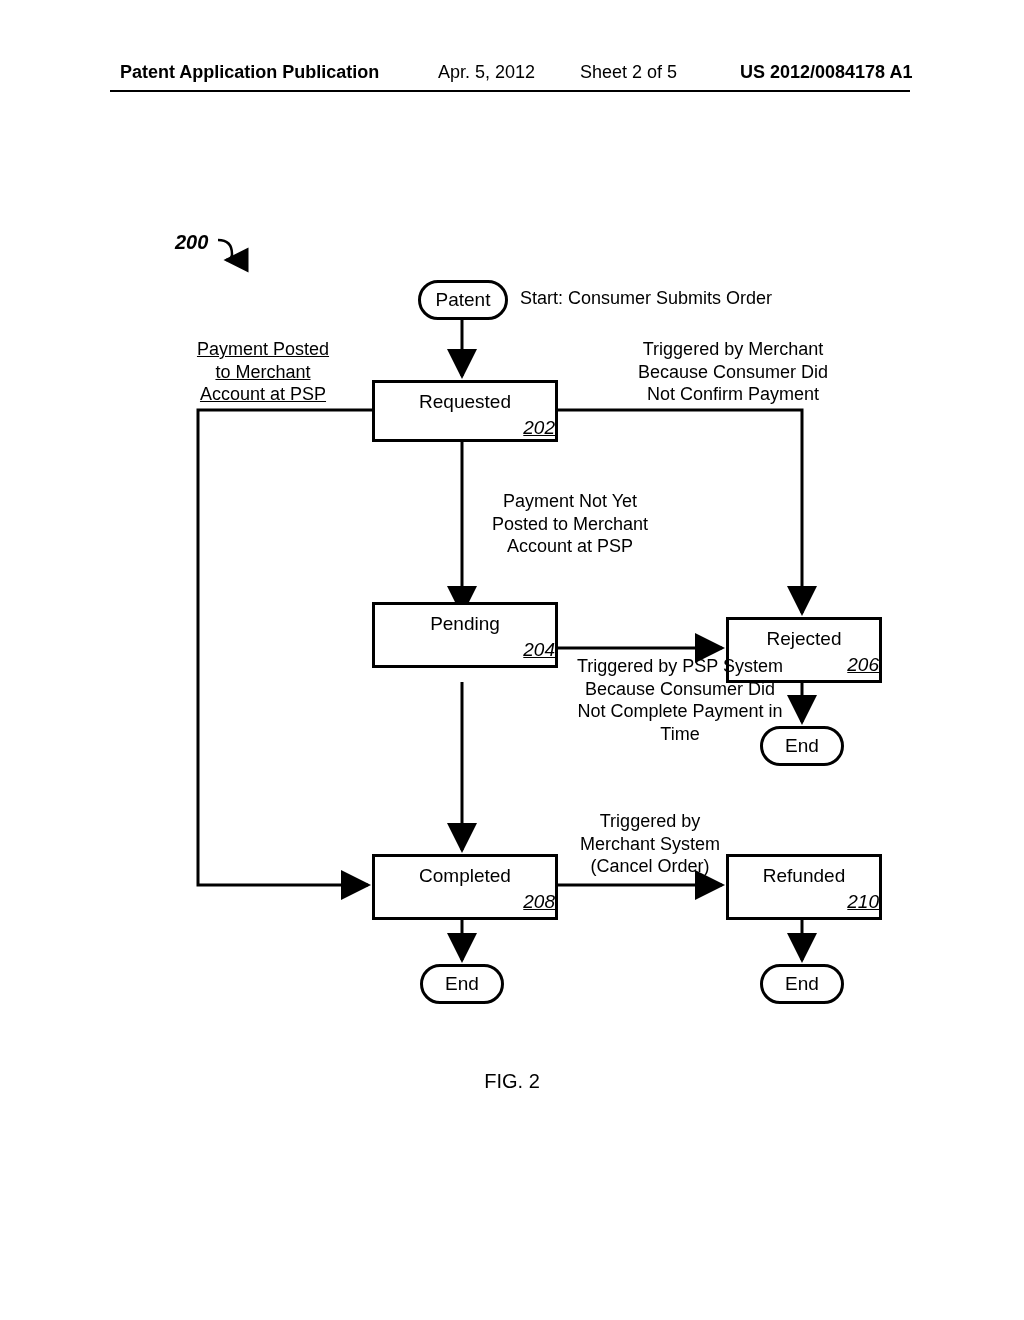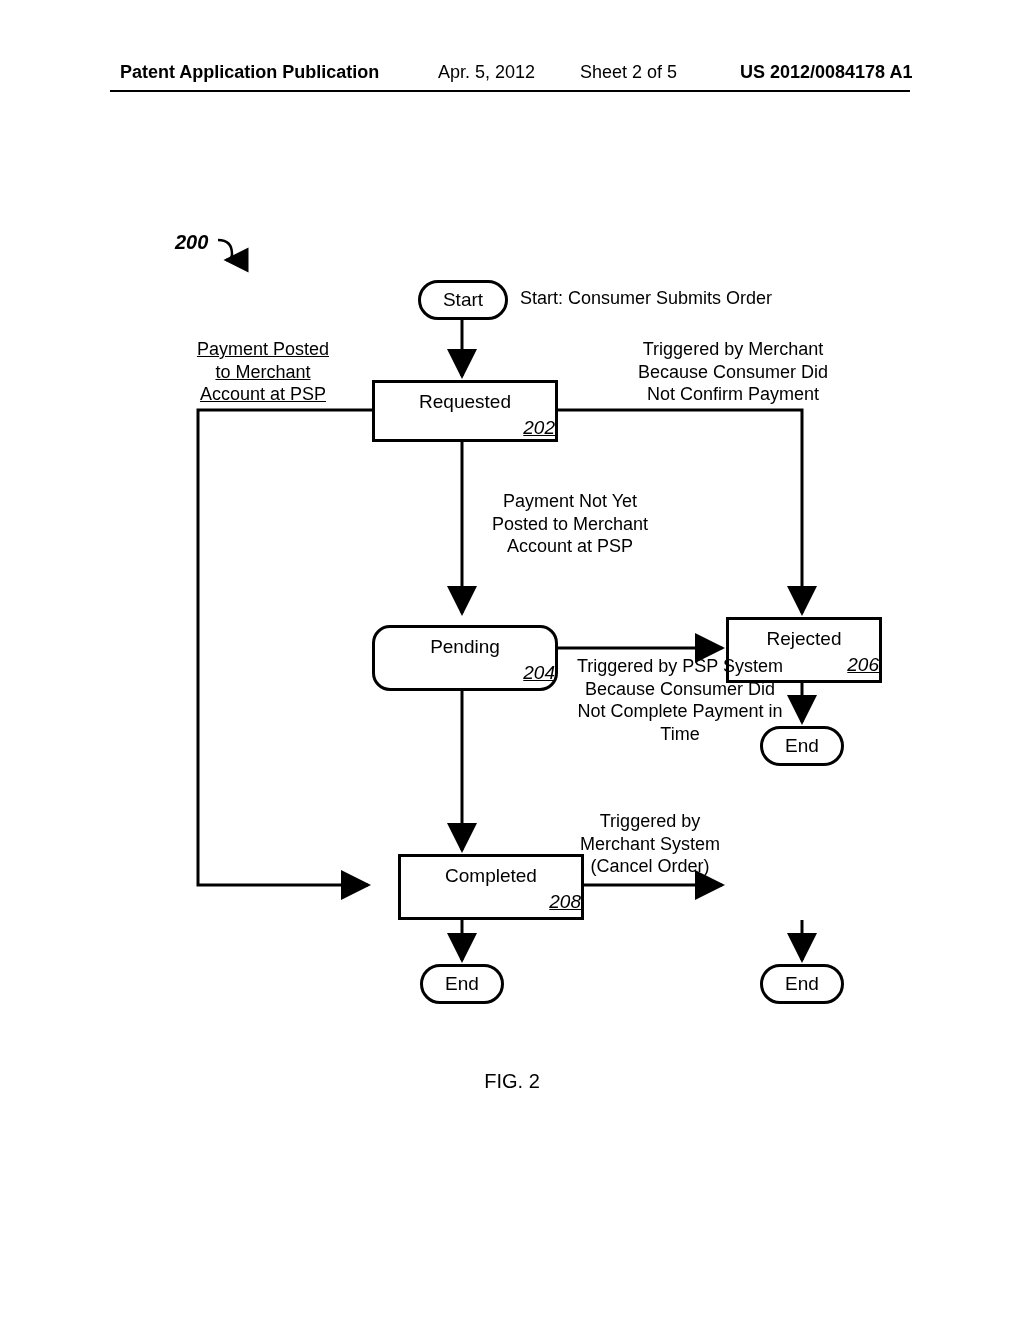--- a/index.html
+++ b/index.html
@@ -143,44 +143,48 @@
     <line x1="802" y1="682" x2="802" y2="722" stroke="#000" stroke-width="3" marker-end="url(#ah)"></line>
 
     <line x1="558" y1="885" x2="722" y2="885" stroke="#000" stroke-width="3" marker-end="url(#ah)"></line>
 
     <line x1="802" y1="920" x2="802" y2="960" stroke="#000" stroke-width="3" marker-end="url(#ah)"></line>
 
     <polyline points="372,410 198,410 198,885 368,885" fill="none" stroke="#000" stroke-width="3" marker-end="url(#ah)"></polyline>
   </svg>
 
   <div class="term" style="left:418px; top:280px; width:90px; height:40px;">
-    <span>Start</span>
+    <span>Patent</span>
   </div>
   <div class="anno" style="left:520px; top:287px; text-align:left;">Start: Consumer Submits Order</div>
 
   <div class="state" style="left:372px; top:380px; width:186px; height:62px;">
     <span class="label">Requested</span>
     <span class="ref">202</span>
   </div>
 
-  <div class="state" style="left:372px; top:625px; width:186px; height:66px;border-radius:18px;">
+  <div class="state" style="left:372px; top:602px; width:186px; height:66px;">
     <span class="label">Pending</span>
     <span class="ref">204</span>
   </div>
 
   <div class="state" style="left:726px; top:617px; width:156px; height:66px;">
     <span class="label">Rejected</span>
     <span class="ref">206</span>
   </div>
 
-  <div class="state" style="left:372px; top:854px; width:186px; height:66px;margin-left:26px;">
+  <div class="state" style="left:372px; top:854px; width:186px; height:66px;">
     <span class="label">Completed</span>
     <span class="ref">208</span>
   </div>
 
+  <div class="state" style="left:726px; top:854px; width:156px; height:66px;">
+    <span class="label">Refunded</span>
+    <span class="ref">210</span>
+  </div>
 
   <div class="term" style="left:760px; top:726px; width:84px; height:40px;">
     <span>End</span>
   </div>
   <div class="term" style="left:420px; top:964px; width:84px; height:40px;">
     <span>End</span>
   </div>
   <div class="term" style="left:760px; top:964px; width:84px; height:40px;">
     <span>End</span>
   </div>

